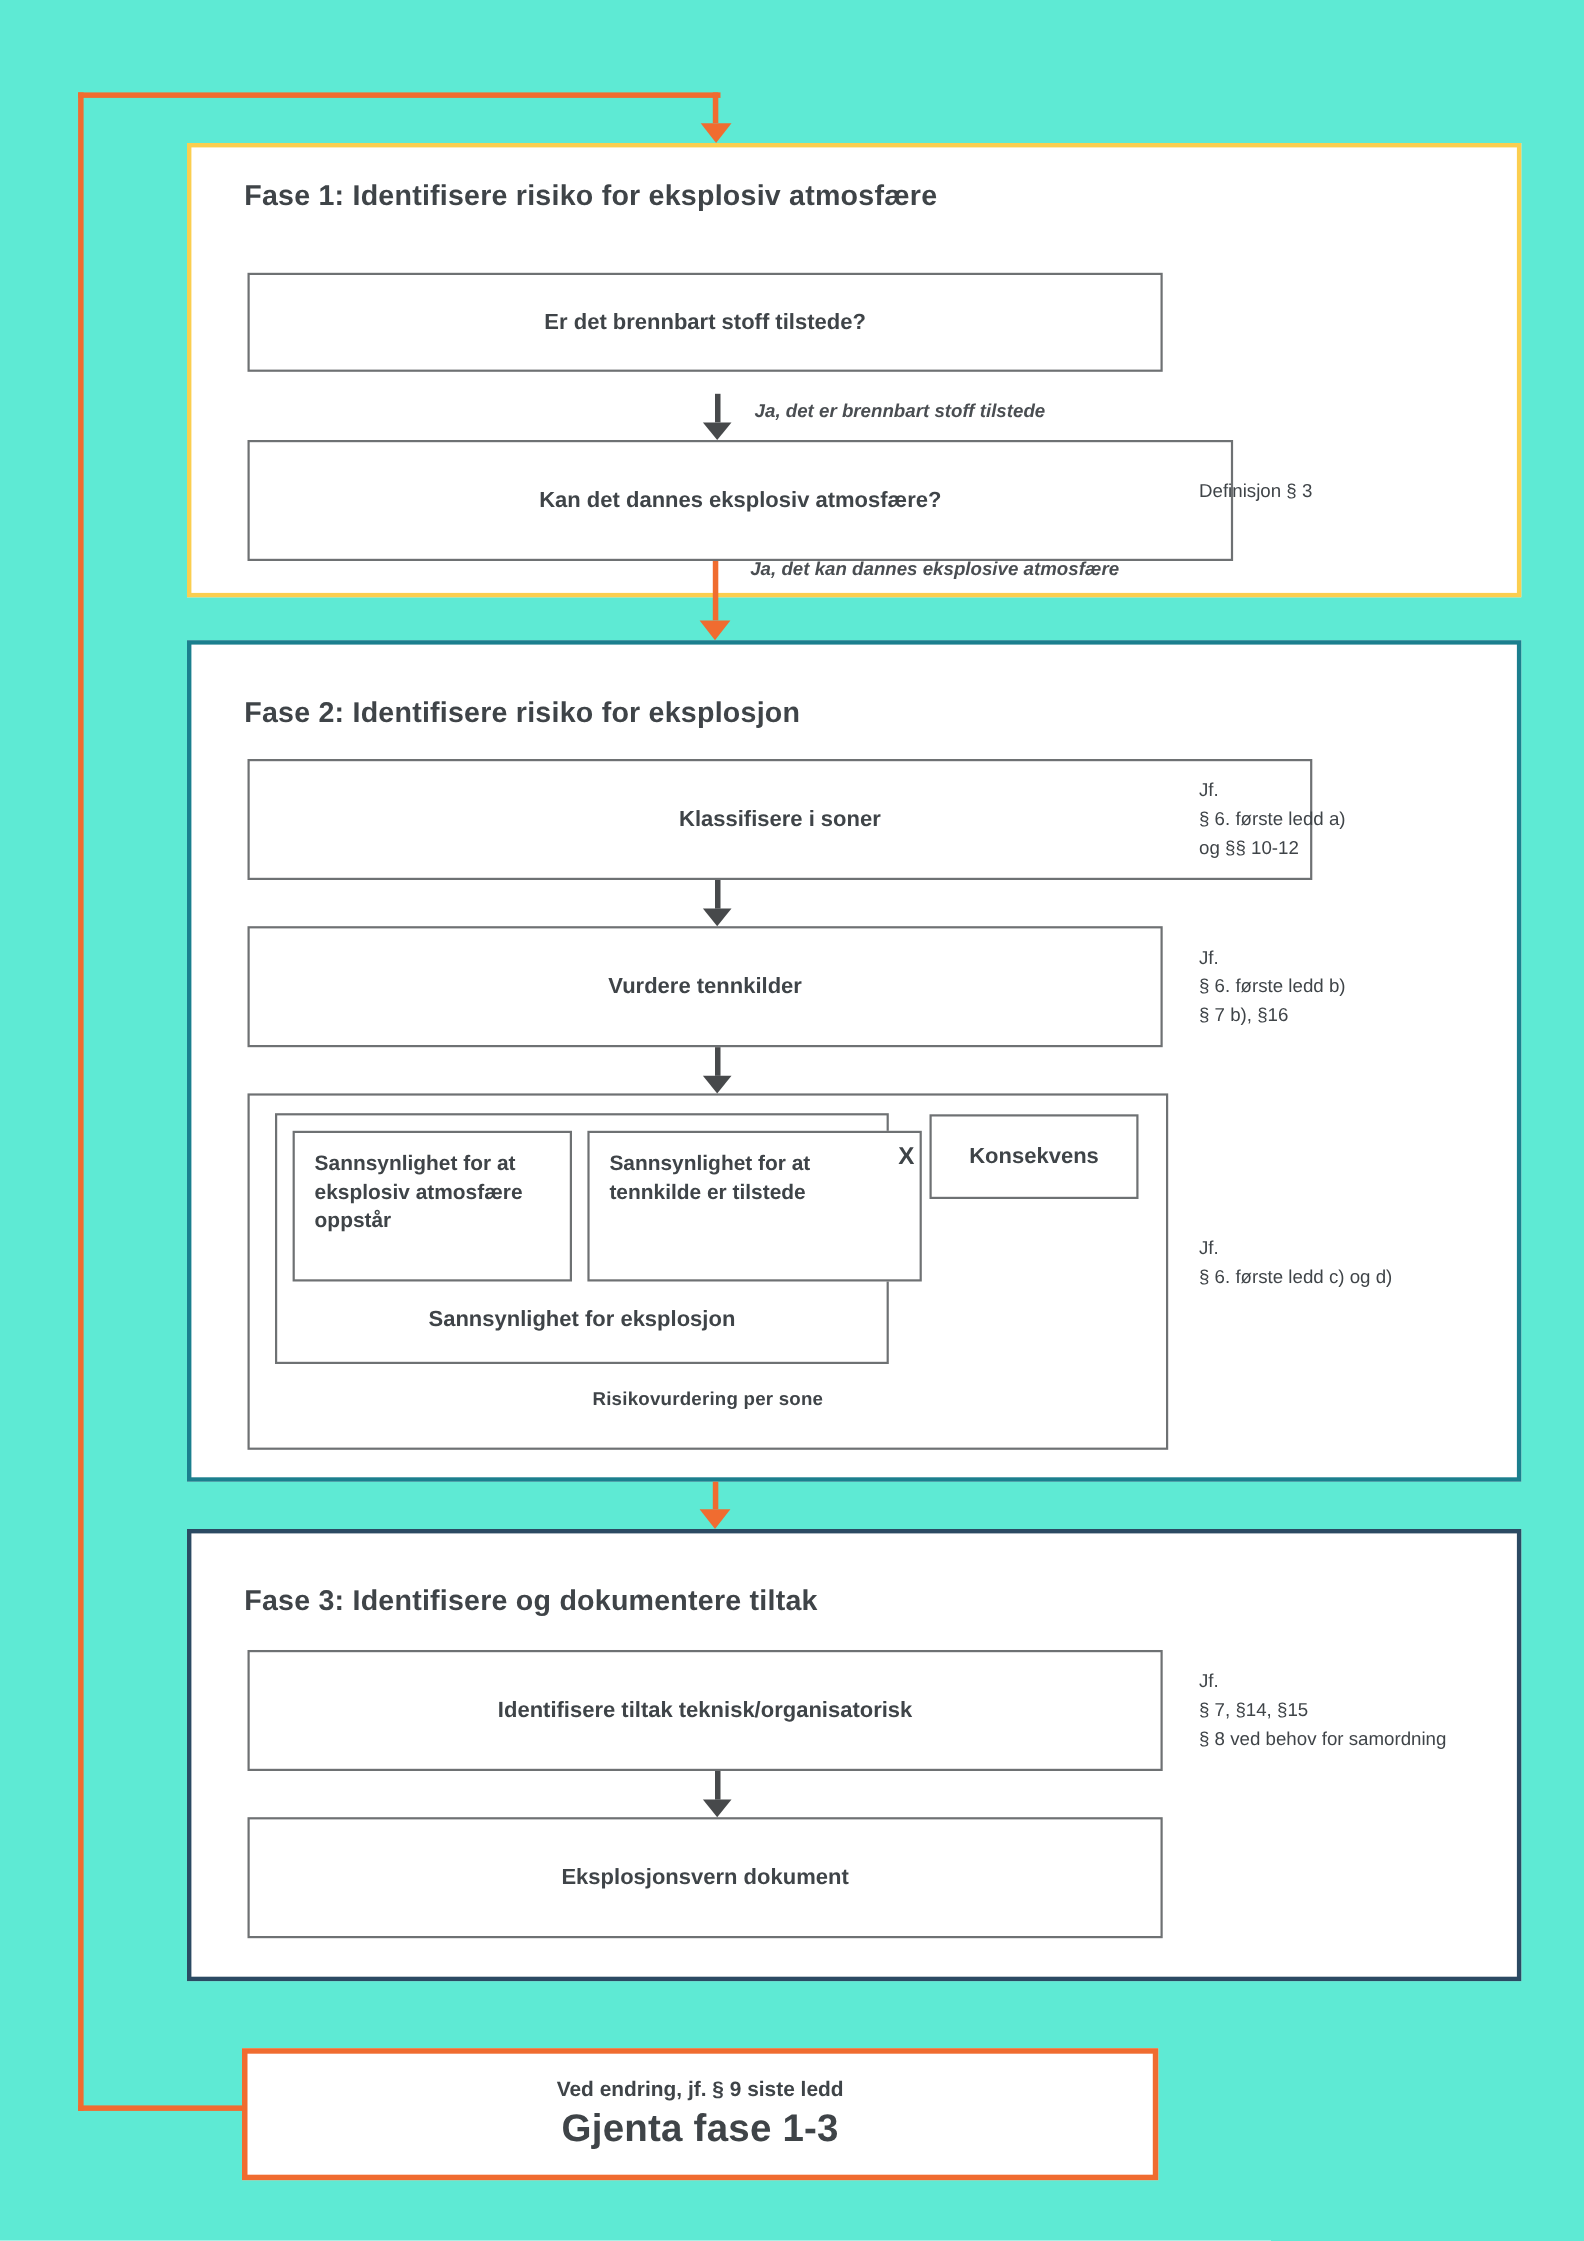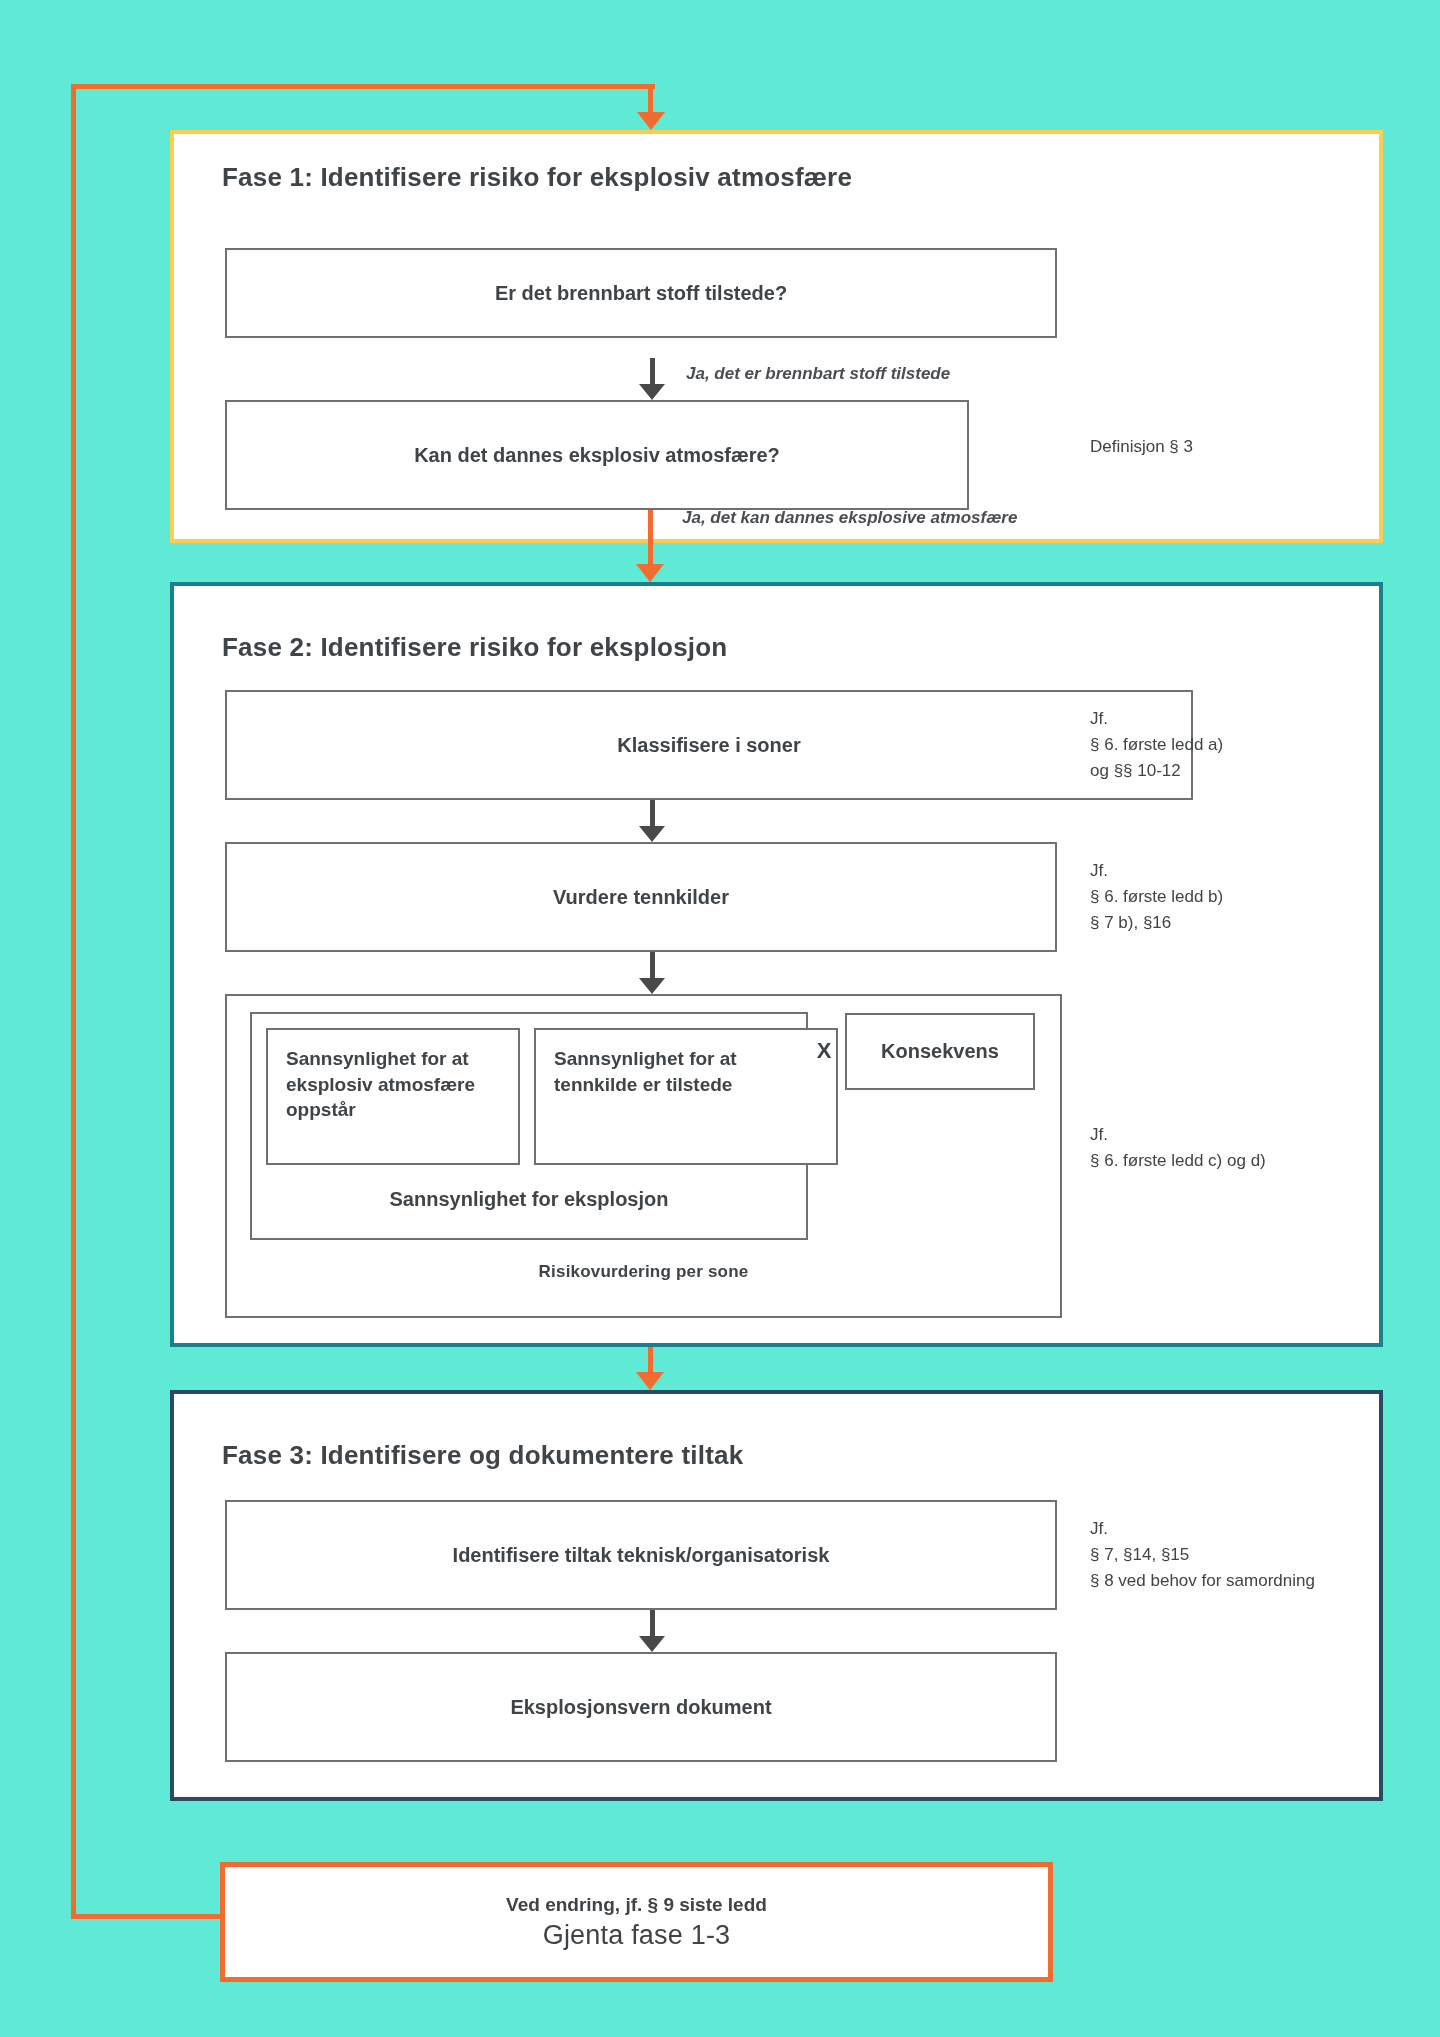--- a/index.html
+++ b/index.html
@@ -46,21 +46,21 @@
     padding:16px 14px 0 18px;text-align:left;
   }
   .center-label{position:absolute;text-align:center;font-weight:700;color:#3F4448;}
   
   .loopbox{
     position:absolute;left:220px;top:1862px;width:833px;height:120px;
     border:5px solid #F06C30;background:#ffffff;box-sizing:border-box;
     display:flex;flex-direction:column;align-items:center;justify-content:center;gap:4px;
   }
   .loopbox .l1{font-size:19px;font-weight:700;color:#3F4448;}
-  .loopbox .l2{font-size:27px;font-weight:400;color:#3F4448;letter-spacing:.2px;}
+  .loopbox .l2{font-size:35px;font-weight:700;color:#3F4448;letter-spacing:.2px;}
 </style>
 </head>
 <body>
 
 <div id="canvas">
 
   <div class="loopline" style="left:71px;top:84px;width:5px;height:1835px;"></div>
   <div class="loopline" style="left:71px;top:84px;width:584px;height:5px;"></div>
   <div class="shaft orange" style="left:648px;top:84px;width:5px;height:28px;"></div>
   <div class="head orange" style="left:637px;top:112px;"></div>
@@ -70,21 +70,21 @@
   <div class="phase-title" style="left:222px;top:162px;">Fase 1: Identifisere risiko for eksplosiv atmosfære</div>
 
   <div class="wbox" style="left:225px;top:248px;width:832px;height:90px;">
     <span>Er det brennbart stoff tilstede?</span>
   </div>
 
   <div class="shaft dark" style="left:650px;top:358px;width:5px;height:26px;"></div>
   <div class="head dark" style="left:639px;top:384px;"></div>
   <div class="flabel" style="left:686px;top:364px;">Ja, det er brennbart stoff tilstede</div>
 
-  <div class="wbox" style="left:225px;top:400px;width:744px;height:110px;">
+  <div class="wbox" style="left:225px;top:400px;width:896px;height:110px;">
     <span>Kan det dannes eksplosiv atmosfære?</span>
   </div>
   <div class="anno" style="left:1090px;top:434px;">Definisjon § 3</div>
 
   <div class="shaft orange" style="left:648px;top:510px;width:5px;height:54px;"></div>
   <div class="head orange" style="left:636px;top:564px;"></div>
   <div class="flabel" style="left:682px;top:508px;">Ja, det kan dannes eksplosive atmosfære</div>
 
   <div class="phase p2"></div>
   <div class="phase-title" style="left:222px;top:632px;">Fase 2: Identifisere risiko for eksplosjon</div>

